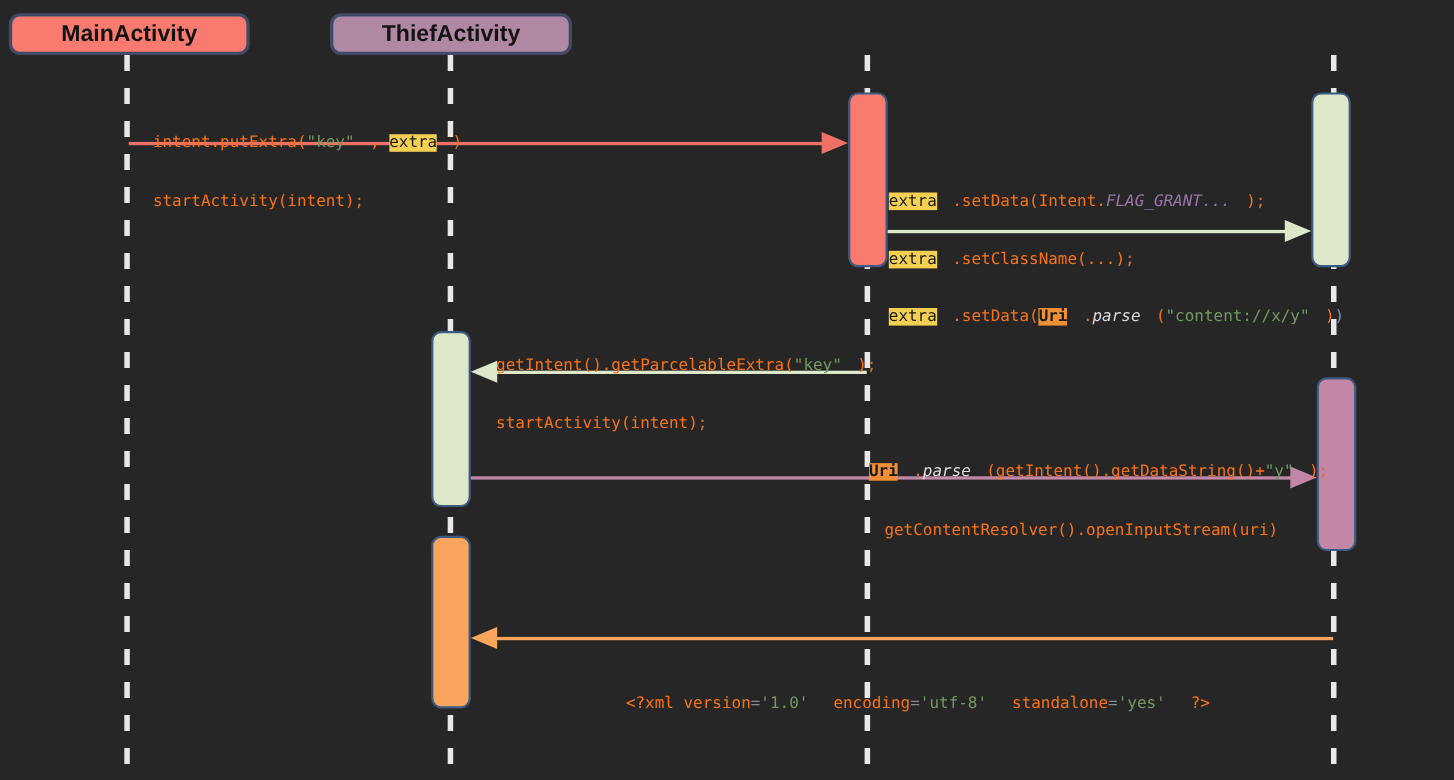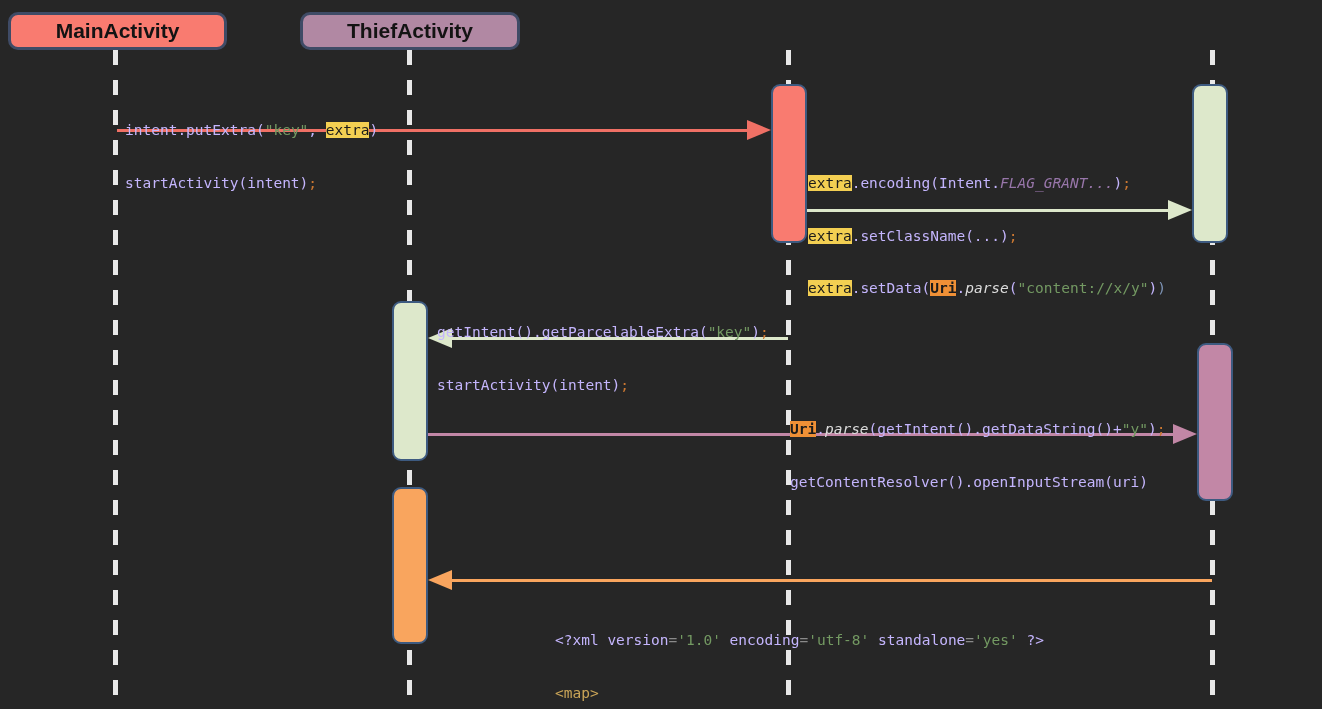--- a/index.html
+++ b/index.html
@@ -46,21 +46,21 @@
   .arrow.right .line{left:0;right:20px;}
   .arrow.right .head{right:0;}
   .arrow.left .line{left:20px;right:0;}
   .arrow.left .head{left:0;}
   
   .code{
     position:absolute;z-index:4;
     font-size:14.5px;line-height:17.5px;
     color:#dcdcdc;white-space:pre;
   }
-  .tk-w{color:#c4b5fd;}
+  .tk-w{color:#f97316;margin-left:14px;}
   .tk-s{color:#739962;}
   .tk-o{color:#cc7832;}
   .tk-p{color:#9876aa;font-style:italic;}
   .tk-i{color:#dcdcdc;font-style:italic;}
   .tk-eq{color:#8a8a8a;}
   .tk-b{color:#7d93b5;}
   .tk-tag{color:#c9a457;}
   .tk-hy{background:#f3cf52;color:#1a1a1a;}
   .tk-ho{background:#ef9036;color:#1a1a1a;font-weight:bold;}
 </style>
@@ -90,21 +90,21 @@
   <div class="code" style="left:125px;top:87px;">
     <div><span class="tk-w">intent.putExtra(</span><span class="tk-s">"key"</span><span class="tk-w">, </span><span class="tk-hy">extra</span><span class="tk-w">)</span></div>
     <div><span class="tk-w">startActivity(intent)</span><span class="tk-o">;</span></div>
   </div>
   <div class="arrow right" style="left:117px;top:130px;width:654px;">
     <div class="line" style="background:#ef7065;"></div>
     <div class="head" style="border-left:24px solid #ef7065;"></div>
   </div>
 
   <div class="code" style="left:808px;top:140px;">
-    <div><span class="tk-hy">extra</span><span class="tk-w">.encoding(Intent.</span><span class="tk-p">FLAG_GRANT...</span><span class="tk-w">)</span><span class="tk-o">;</span></div>
+    <div><span class="tk-hy">extra</span><span class="tk-w">.setData(Intent.</span><span class="tk-p">FLAG_GRANT...</span><span class="tk-w">)</span><span class="tk-o">;</span></div>
     <div><span class="tk-hy">extra</span><span class="tk-w">.setClassName(...)</span><span class="tk-o">;</span></div>
     <div><span class="tk-hy">extra</span><span class="tk-w">.setData(</span><span class="tk-ho">Uri</span><span class="tk-w">.</span><span class="tk-i">parse</span><span class="tk-w">(</span><span class="tk-s">"content://x/y"</span><span class="tk-w">)</span><span class="tk-b">)</span></div>
   </div>
   <div class="arrow right" style="left:807px;top:210px;width:385px;">
     <div class="line" style="background:#dde8cb;"></div>
     <div class="head" style="border-left:24px solid #dde8cb;"></div>
   </div>
 
   <div class="code" style="left:437px;top:289px;">
     <div><span class="tk-w">getIntent().getParcelableExtra(</span><span class="tk-s">"key"</span><span class="tk-w">)</span><span class="tk-o">;</span></div>
@@ -123,19 +123,18 @@
     <div class="line" style="background:#c287a6;"></div>
     <div class="head" style="border-left:24px solid #c287a6;"></div>
   </div>
 
   <div class="arrow left" style="left:428px;top:580px;width:784px;">
     <div class="line" style="background:#f9a55e;"></div>
     <div class="head" style="border-right:24px solid #f9a55e;"></div>
   </div>
   <div class="code" style="left:555px;top:597px;">
     <div><span class="tk-w">&lt;?xml version</span><span class="tk-eq">=</span><span class="tk-s">'1.0'</span><span class="tk-w"> encoding</span><span class="tk-eq">=</span><span class="tk-s">'utf-8'</span><span class="tk-w"> standalone</span><span class="tk-eq">=</span><span class="tk-s">'yes'</span><span class="tk-w"> ?&gt;</span></div>
-    <div><span class="tk-tag">&lt;map&gt;</span></div>
     
     
     
   </div>
 
 </div>
 
 </body></html>

